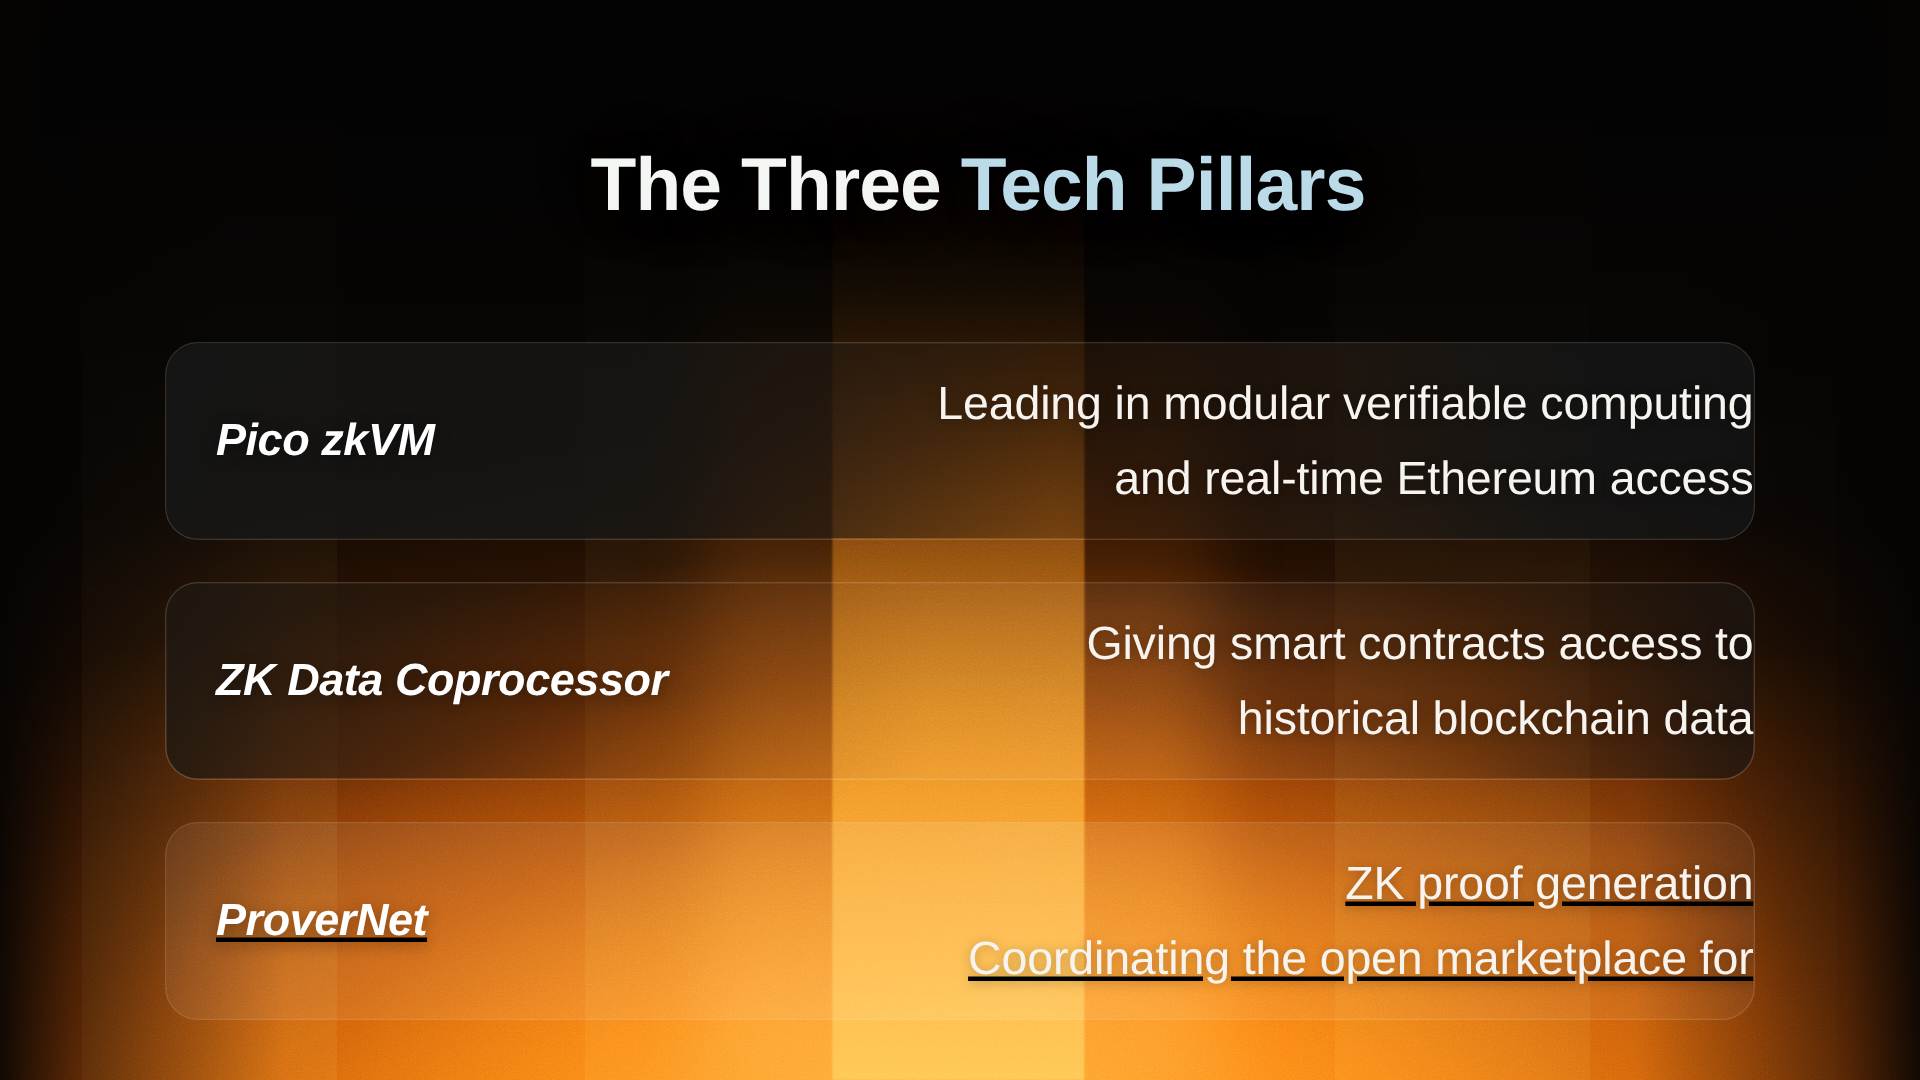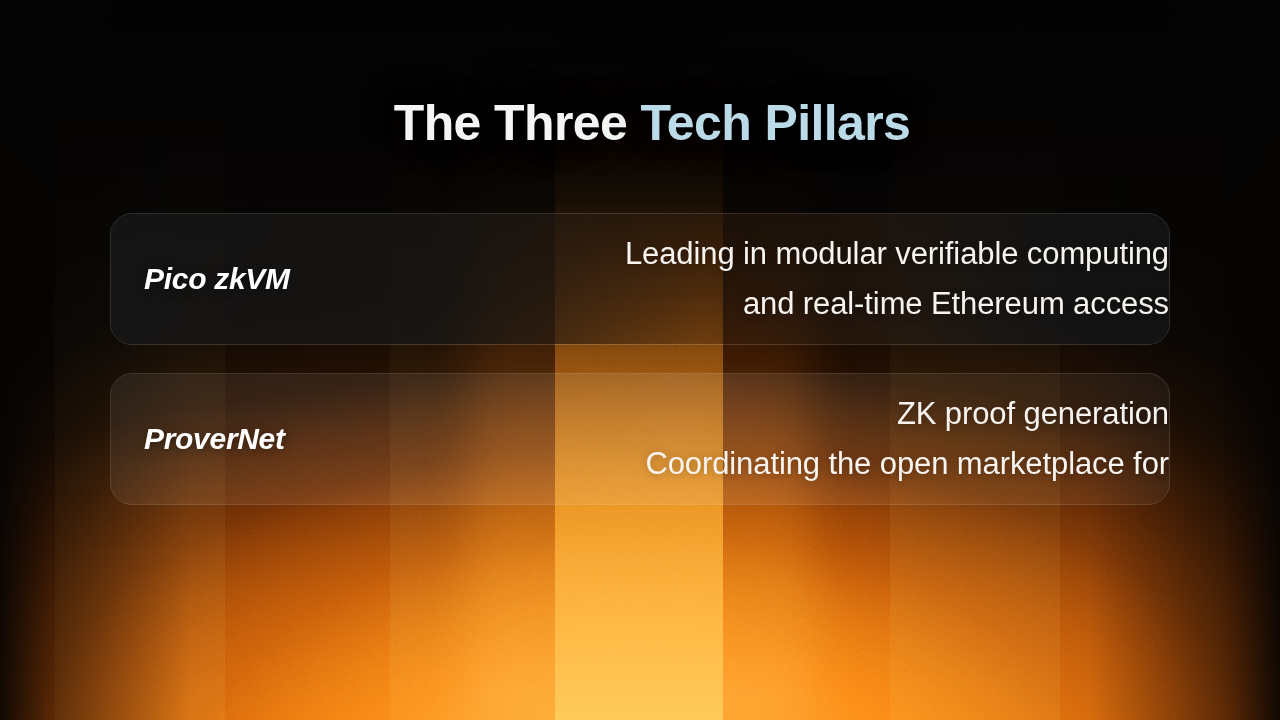--- a/index.html
+++ b/index.html
@@ -124,36 +124,36 @@
     line-height: 1.1;
     text-shadow: 0 2px 18px rgba(0,0,0,0.55), 0 0 42px rgba(0,0,0,0.45);
     white-space: nowrap;
   }
   .title .t-white { color: #f4f6f4; }
   .title .t-accent { color: #bcdbe9; }
 
   .cards {
     position: absolute;
     left: 110px;
-    top: 213px;
+    top: 228px;
     width: 1060px;
   }
 
   .card {
     position: relative;
     height: 132px;
     border-radius: 22px;
     margin-bottom: 28px;
     overflow: hidden;
     display: flex;
     align-items: center;
     border: 1px solid rgba(255,255,255,0.16);
     box-sizing: border-box;
   }
-  .card:last-child { margin-bottom: 13px; }
+  .card:last-child { margin-bottom: 13px; text-decoration: underline; }
 
   .card-tint {
     position: absolute;
     inset: 0;
     pointer-events: none;
   }
   .card-1 .card-tint {
     background:
       linear-gradient(to right, rgba(22,22,22,0.88) 0%, rgba(24,22,20,0.84) 30%, rgba(40,28,18,0.60) 44%, rgba(60,36,16,0.30) 56%, rgba(46,32,20,0.55) 72%, rgba(22,22,22,0.86) 88%, rgba(20,20,20,0.90) 100%);
   }
@@ -230,20 +230,30 @@
         <div class="card-tint"></div>
         <div class="card-inner">
           <div class="card-name">Pico zkVM</div>
           <div class="card-desc">
             <span class="line">Leading in modular verifiable computing</span>
             <span class="line">and real-time Ethereum access</span>
           </div>
         </div>
       </div>
 
+      <div class="card card-2">
+        <div class="card-tint"></div>
+        <div class="card-inner">
+          <div class="card-name">ZK Data Coprocessor</div>
+          <div class="card-desc">
+            <span class="line">Giving smart contracts access to</span>
+            <span class="line">historical blockchain data</span>
+          </div>
+        </div>
+      </div>
 
       <div class="card card-3">
         <div class="card-tint"></div>
         <div class="card-inner">
           <div class="card-name">ProverNet</div>
           <div class="card-desc">
             <span class="line">ZK proof generation</span>
             <span class="line">Coordinating the open marketplace for</span>
           </div>
         </div>

